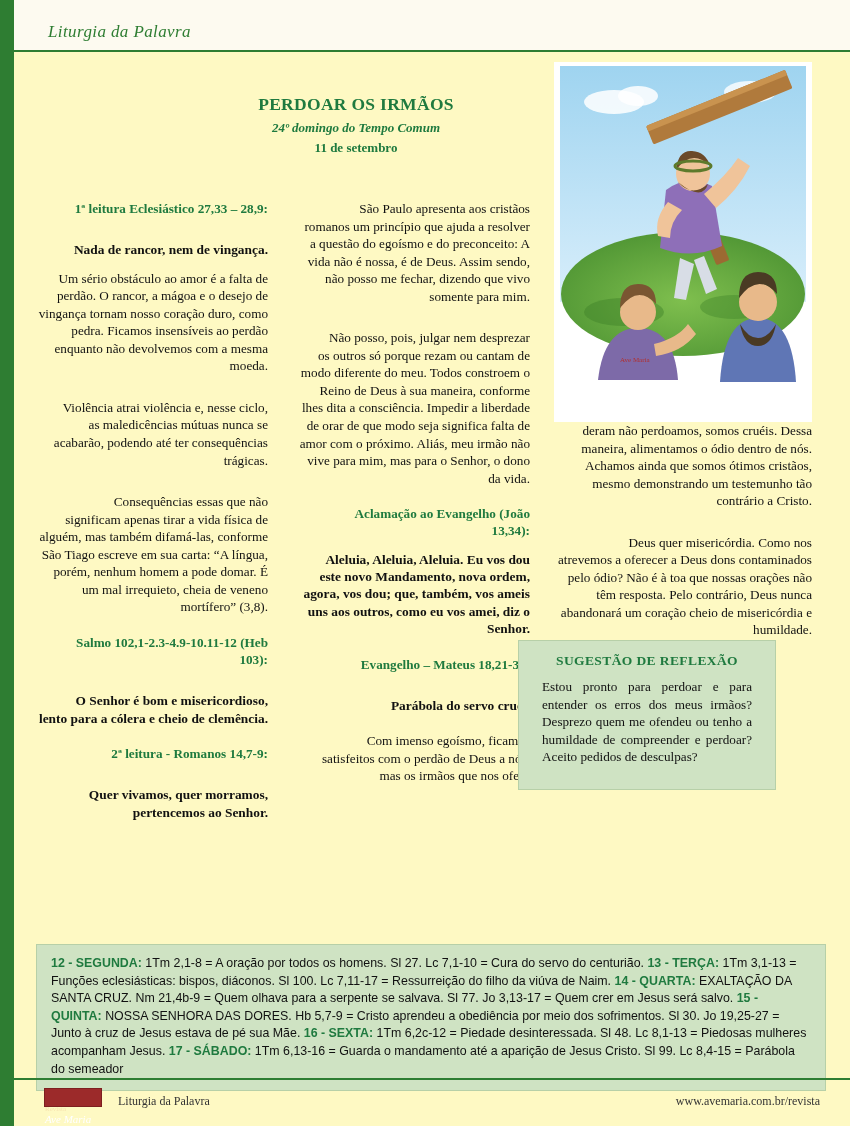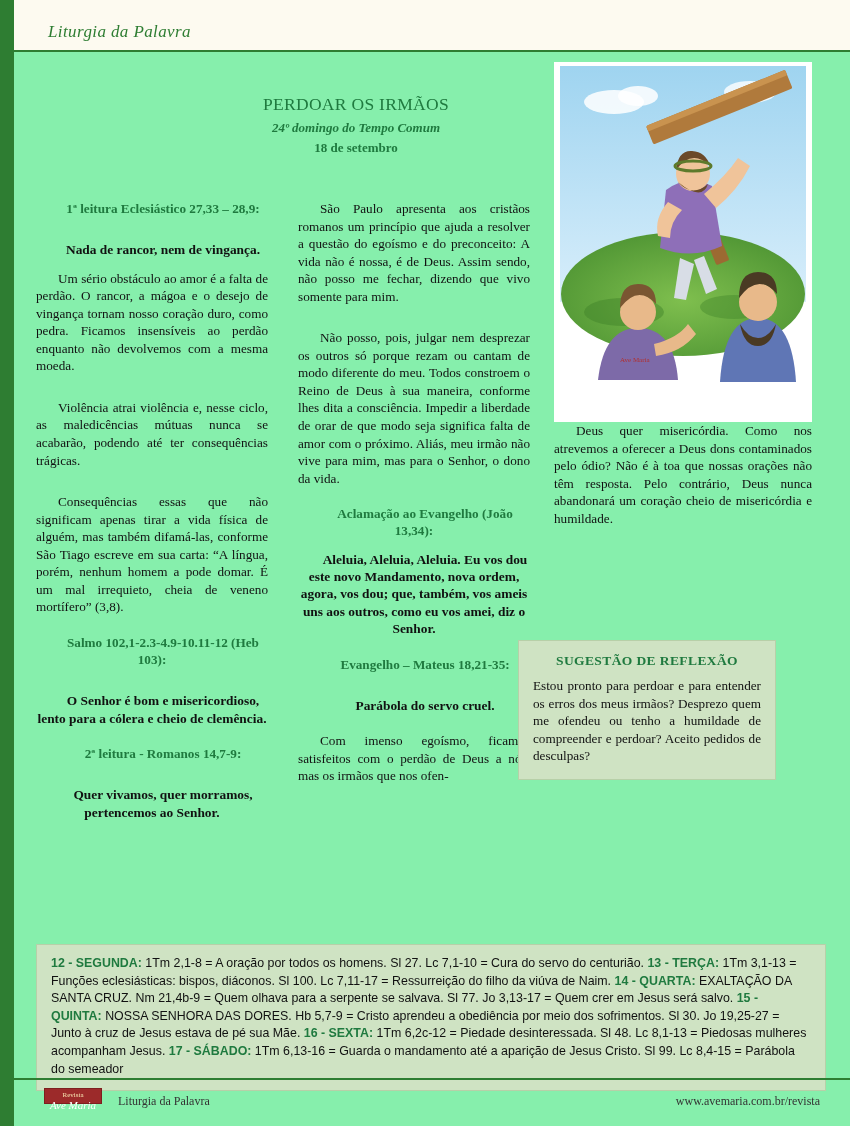--- a/index.html
+++ b/index.html
@@ -10,21 +10,21 @@
     background: #ffffff;
     font-family: "Liberation Serif", serif;
     position: relative;
     overflow: hidden;
   }
 
   
   #page {
     position: absolute;
     inset: 0;
-    background: #86efac;
+    background: #fef9c3;
   }
   .left-bar {
     position: absolute;
     left: 0; top: 0; bottom: 0;
     width: 14px;
     background: #2e7d32;
   }
   .top-band {
     position: absolute;
     left: 14px; top: 0; right: 0;
@@ -56,23 +56,23 @@
   }
   .footer-logo {
     position: absolute;
     left: 30px; top: 8px;
     width: 58px; height: 16px;
     background: #9c2a2a;
     border: 1px solid #7d1f1f;
     color: #f7e4b0;
     font-family: "Liberation Serif", serif;
     font-size: 7px;
-    text-align: center;
+    text-align: left;
     line-height: 1.05;
-    padding-top: 3px;
+    padding-top: 17px;
   }
   .footer-logo .lg2 {
     display: block;
     font-style: italic;
     font-size: 11px;
     color: #ffffff;
     margin-top: 1px;
   }
   .footer-label {
     position: absolute;
@@ -97,21 +97,21 @@
 
   .title-block {
     position: absolute;
     left: 150px;
     top: 32px;
     width: 340px;
     text-align: center;
     color: #1f7a3f;
   }
   .title-main {
-    font-weight: normal;
+    font-weight: bold;
     font-size: 17.5px;
     letter-spacing: .3px;
   }
   .title-sub {
     font-weight: bold;
     font-style: italic;
     font-size: 13px;
     margin-top: 5px;
   }
   .title-date {
@@ -134,21 +134,21 @@
 
   
   .col {
     position: absolute;
     top: 138px;
     font-size: 13.2px;
     line-height: 1.33;
     color: #111;
     text-align: justify;
   }
-  .col p { margin: 0 0 0 0; text-indent: 22px; }
+  .col p { margin: 0 0 0 0; text-indent: 22px; text-align: right; }
   .col p + p { margin-top: 24px; }
   .colA { left: 0px;   width: 232px; }
   .colB { left: 262px; width: 232px; }
   .colC { left: 518px; width: 258px; top: 360px; }
 
   .head-green {
     color: #1f7a3f;
     font-weight: bold;
     text-align: center;
     text-indent: 0;
@@ -177,21 +177,21 @@
   }
   .reflection h3 {
     margin: 0 0 8px 0;
     text-align: center;
     color: #1f7a3f;
     font-size: 13.5px;
     letter-spacing: .4px;
     font-weight: bold;
   }
   .reflection p {
-    margin: 0;
+    margin: 9px;
     font-size: 13.2px;
     line-height: 1.33;
     text-align: justify;
     color: #111;
   }
 
   
   .readings {
     position: absolute;
     left: 36px;
@@ -228,21 +228,21 @@
 
   <div class="top-band">
     <div class="header-title">Liturgia da Palavra</div>
   </div>
 
   <div class="content">
 
     <div class="title-block">
       <div class="title-main">PERDOAR OS IRMÃOS</div>
       <div class="title-sub">24º domingo do Tempo Comum</div>
-      <div class="title-date">18 de setembro</div>
+      <div class="title-date">11 de setembro</div>
     </div>
 
     <div class="illus">
       <svg width="258" height="360" viewBox="0 0 258 360">
         <defs>
           <linearGradient id="sky" x1="0" y1="0" x2="0" y2="1">
             <stop offset="0%" stop-color="#9fd4f0"></stop>
             <stop offset="100%" stop-color="#d8eefb"></stop>
           </linearGradient>
           <radialGradient id="ground" cx="50%" cy="55%" r="60%">
@@ -326,20 +326,21 @@
       <div class="spacer-sm"></div>
       <p class="bold-center">Aleluia, Aleluia, Aleluia. Eu vos dou este novo Mandamento, nova ordem, agora, vos dou; que, também, vos ameis uns aos outros, como eu vos amei, diz o Senhor.</p>
       <div class="spacer-md"></div>
       <p class="head-green">Evangelho – Mateus 18,21-35:</p>
       <p class="bold-center">Parábola do servo cruel.</p>
       <div class="spacer-md"></div>
       <p>Com imenso egoísmo, ficamos satisfeitos com o perdão de Deus a nós, mas os irmãos que nos ofen-</p>
     </div>
 
     <div class="col colC">
+      <p>deram não perdoamos, somos cruéis. Dessa maneira, alimentamos o ódio dentro de nós. Achamos ainda que somos ótimos cristãos, mesmo demonstrando um testemunho tão contrário a Cristo.</p>
       <p>Deus quer misericórdia. Como nos atrevemos a oferecer a Deus dons contaminados pelo ódio? Não é à toa que nossas orações não têm resposta. Pelo contrário, Deus nunca abandonará um coração cheio de misericórdia e humildade.</p>
     </div>
 
   </div>
 
   <div class="reflection">
     <h3>SUGESTÃO DE REFLEXÃO</h3>
     <p>Estou pronto para perdoar e para entender os erros dos meus irmãos? Desprezo quem me ofendeu ou tenho a humildade de compreender e perdoar? Aceito pedidos de desculpas?</p>
   </div>
 

